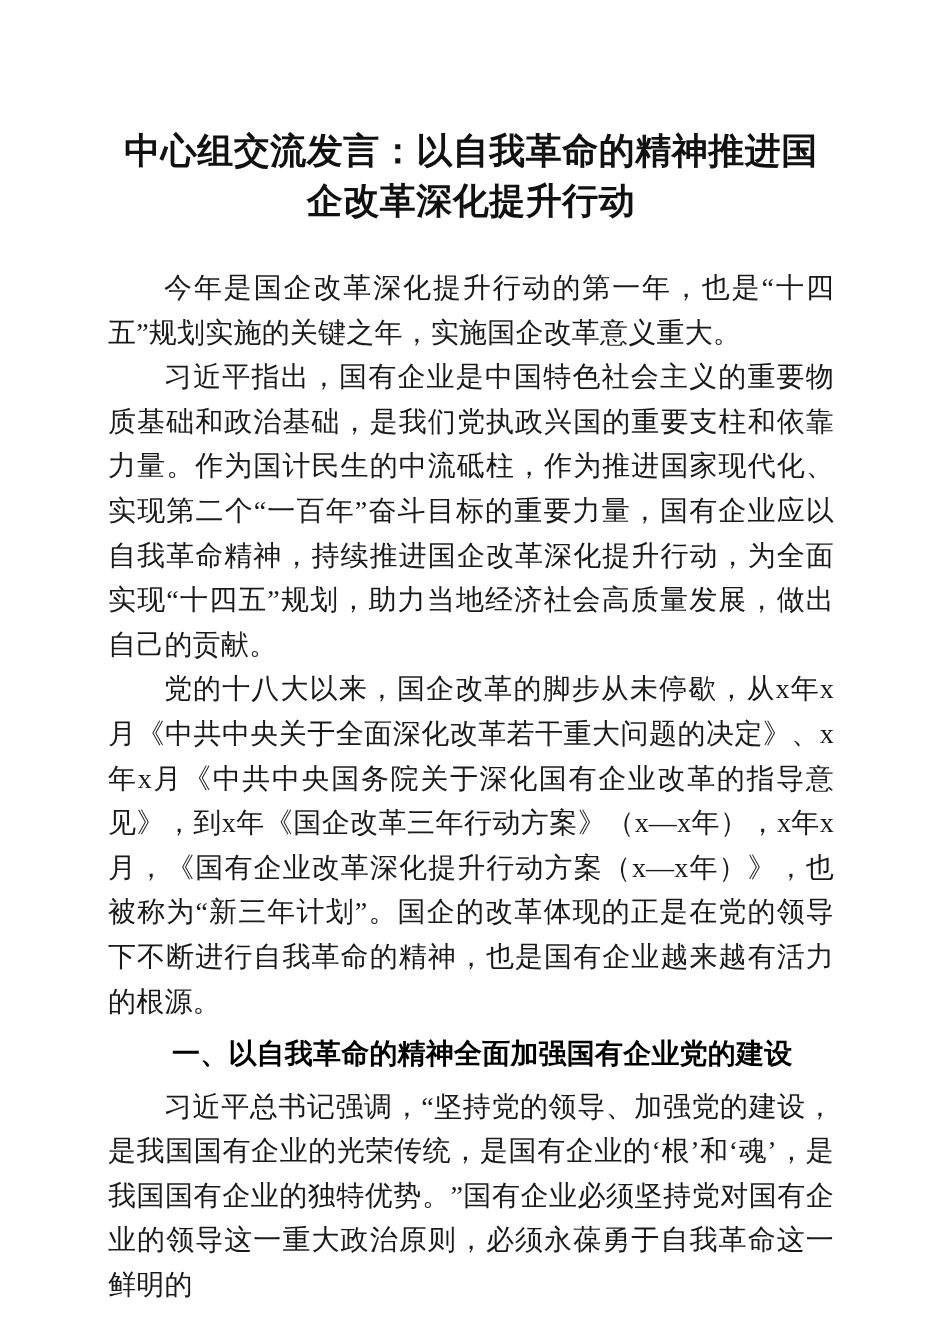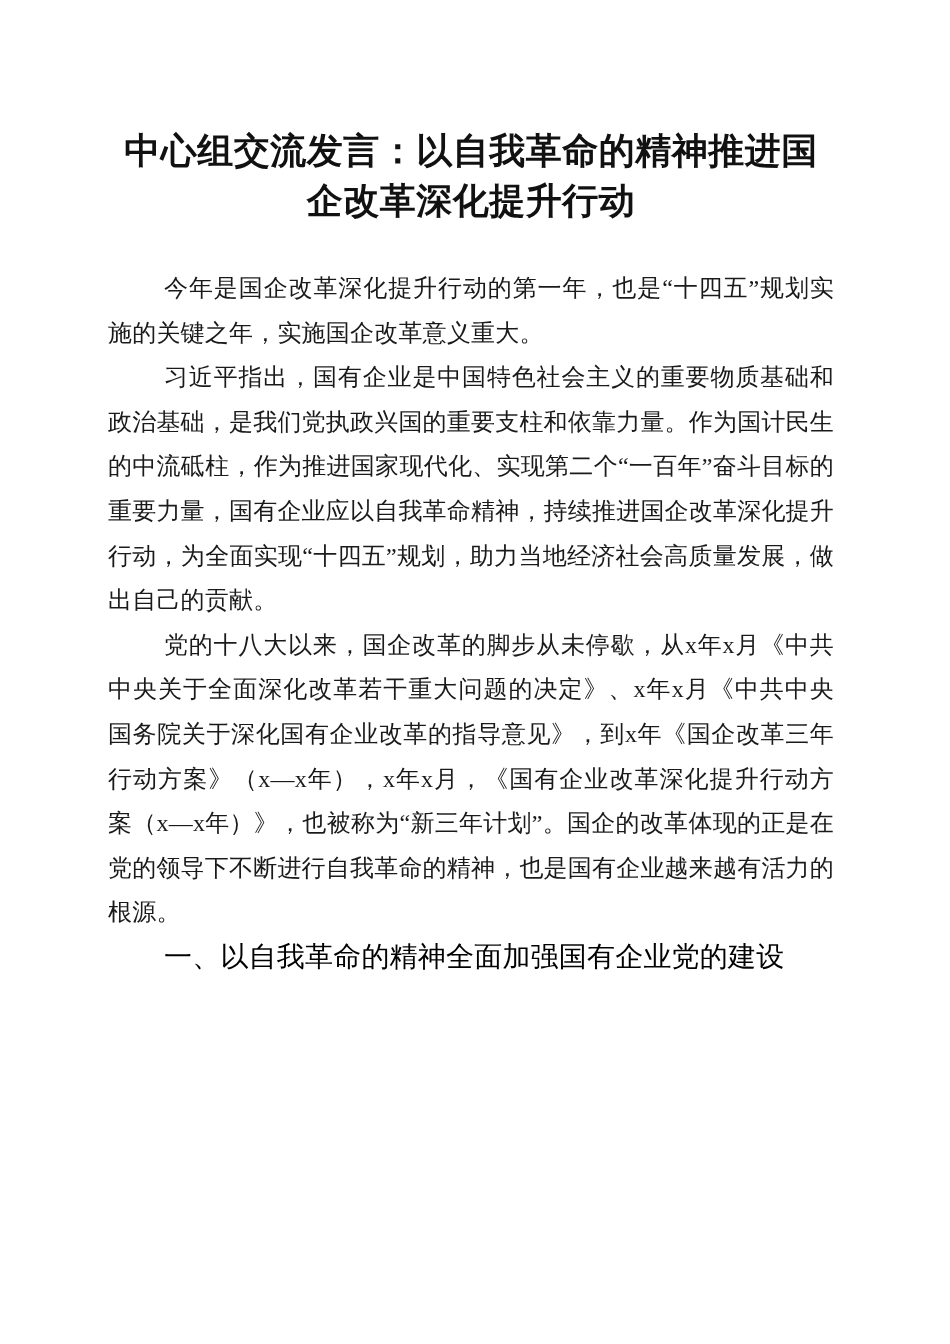--- a/index.html
+++ b/index.html
@@ -46,36 +46,36 @@
   }
 
   
   .body-block {
     margin-top: 40px;
   }
 
   p.para {
     margin: 0;
     font-family: "Liberation Serif", "DejaVu Serif", serif;
-    font-size: 24px;
+    font-size: 28px;
     line-height: 44.6px;
     text-align: justify;
     text-align-last: left;
     text-justify: inter-character;
     text-indent: 56px;
     word-break: break-all;
     color: #1a1a1a;
     letter-spacing: 0.2px;
   }
 
   
   h2.section-heading {
-    margin: 0;
+    margin: 8px;
     font-family: "Liberation Sans", "DejaVu Sans", sans-serif;
-    font-weight: normal;
+    font-weight: bold;
     font-size: 28px;
     line-height: 44.6px;
     text-indent: 56px;
     text-align: left;
     color: #000000;
     word-break: break-all;
     letter-spacing: 0.2px;
   }
 </style>
 </head>
@@ -89,16 +89,17 @@
     <div class="body-block">
 
       <p class="para">今年是国企改革深化提升行动的第一年，也是“十四五”规划实施的关键之年，实施国企改革意义重大。</p>
 
       <p class="para">习近平指出，国有企业是中国特色社会主义的重要物质基础和政治基础，是我们党执政兴国的重要支柱和依靠力量。作为国计民生的中流砥柱，作为推进国家现代化、实现第二个“一百年”奋斗目标的重要力量，国有企业应以自我革命精神，持续推进国企改革深化提升行动，为全面实现“十四五”规划，助力当地经济社会高质量发展，做出自己的贡献。</p>
 
       <p class="para">党的十八大以来，国企改革的脚步从未停歇，从x年x月《中共中央关于全面深化改革若干重大问题的决定》、x年x月《中共中央国务院关于深化国有企业改革的指导意见》，到x年《国企改革三年行动方案》（x—x年），x年x月，《国有企业改革深化提升行动方案（x—x年）》，也被称为“新三年计划”。国企的改革体现的正是在党的领导下不断进行自我革命的精神，也是国有企业越来越有活力的根源。</p>
 
       <h2 class="section-heading">一、以自我革命的精神全面加强国有企业党的建设</h2>
 
+      <p class="para">习近平总书记强调，“坚持党的领导、加强党的建设，是我国国有企业的光荣传统，是国有企业的‘根’和‘魂’，是我国国有企业的独特优势。”国有企业必须坚持党对国有企业的领导这一重大政治原则，必须永葆勇于自我革命这一鲜明的</p>
 
     </div>
   </div>
 </div>
 
 </body></html>

